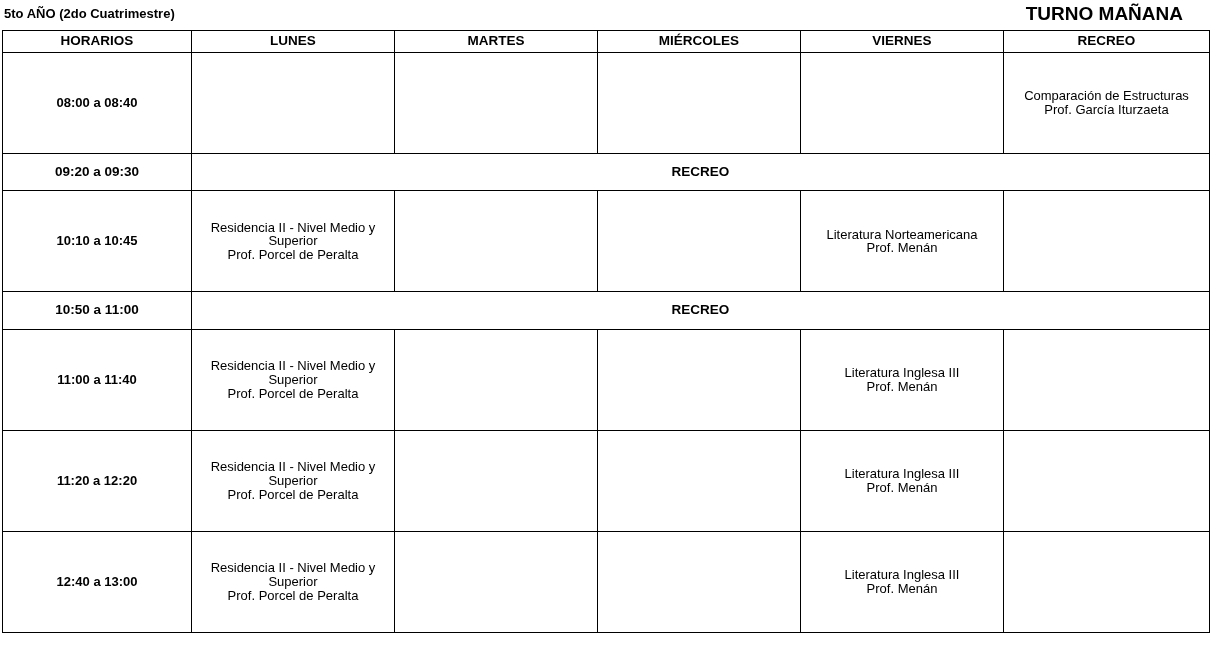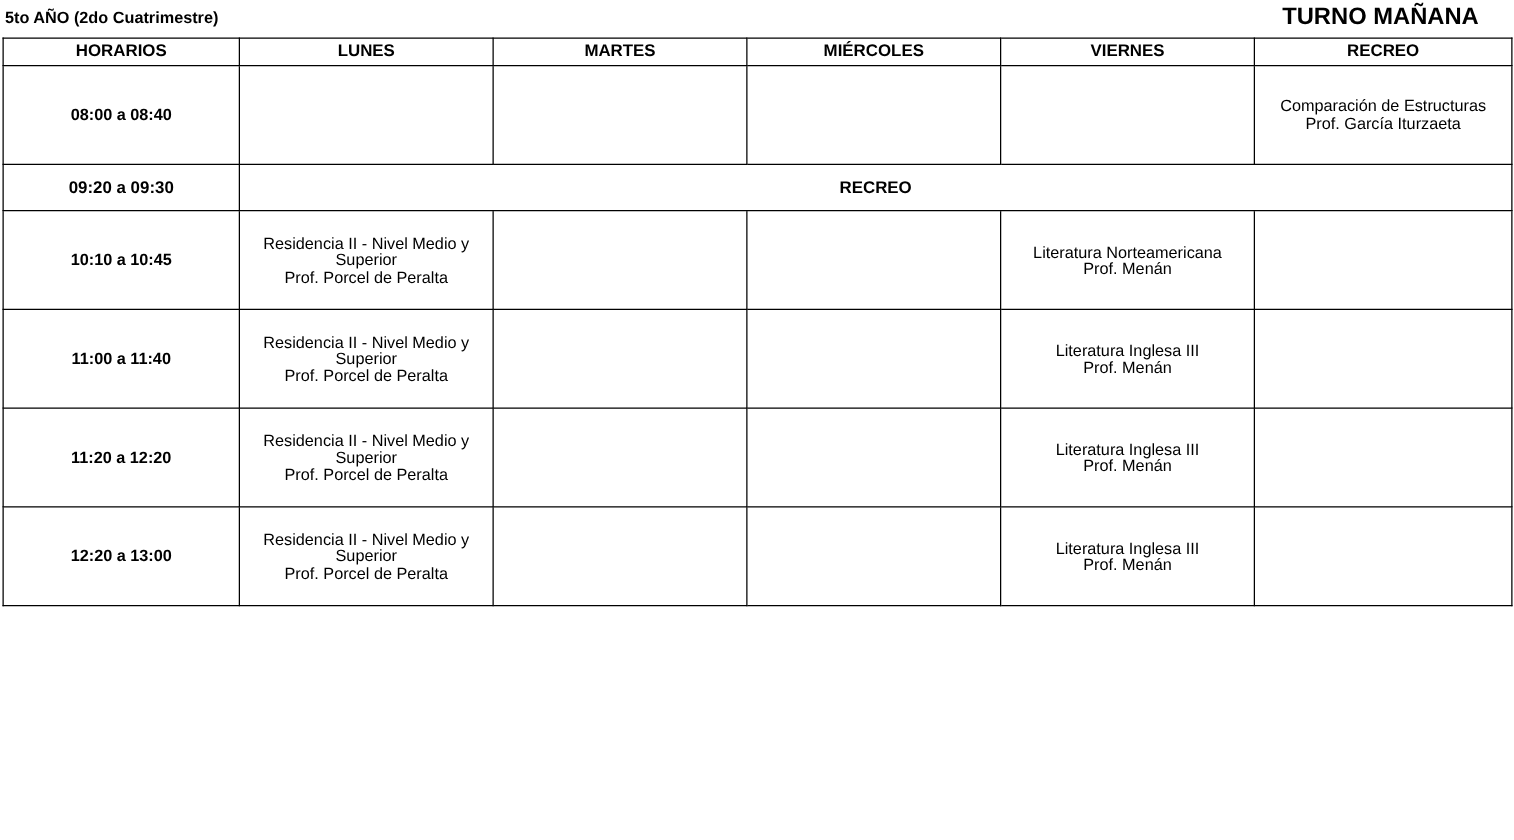--- a/index.html
+++ b/index.html
@@ -66,21 +66,21 @@
   col.c-day2 { width: 203px; }
   col.c-day3 { width: 203px; }
   col.c-day4 { width: 203px; }
   col.c-day5 { width: 206px; }
 
   td.hora {
     font-weight: bold;
     font-size: 13px;
   }
   tr.clase td {
-    height: 79px;
+    height: 101px;
   }
   tr.recreo td {
     height: 21px;
     font-weight: bold;
     font-size: 13.5px;
     padding: 11px 3px;
   }
   td.empty { }
   .cell-lines span {
     display: block;
@@ -144,20 +144,24 @@
           <td class="empty"></td>
           <td class="empty"></td>
           <td>
             <div class="cell-lines">
               <span>Literatura Norteamericana</span>
               <span>Prof. Menán</span>
             </div>
           </td>
           <td class="empty"></td>
         </tr>
+        <tr class="recreo">
+          <td class="hora">10:50 a 11:00</td>
+          <td colspan="5">RECREO</td>
+        </tr>
         <tr class="clase">
           <td class="hora">11:00 a 11:40</td>
           <td>
             <div class="cell-lines">
               <span>Residencia II - Nivel Medio y Superior</span>
               <span>Prof. Porcel de Peralta</span>
             </div>
           </td>
           <td class="empty"></td>
           <td class="empty"></td>
@@ -181,21 +185,21 @@
           <td class="empty"></td>
           <td>
             <div class="cell-lines">
               <span>Literatura Inglesa III</span>
               <span>Prof. Menán</span>
             </div>
           </td>
           <td class="empty"></td>
         </tr>
         <tr class="clase">
-          <td class="hora">12:20 a 13:00</td>
+          <td class="hora">12:40 a 13:00</td>
           <td>
             <div class="cell-lines">
               <span>Residencia II - Nivel Medio y Superior</span>
               <span>Prof. Porcel de Peralta</span>
             </div>
           </td>
           <td class="empty"></td>
           <td class="empty"></td>
           <td>
             <div class="cell-lines">

